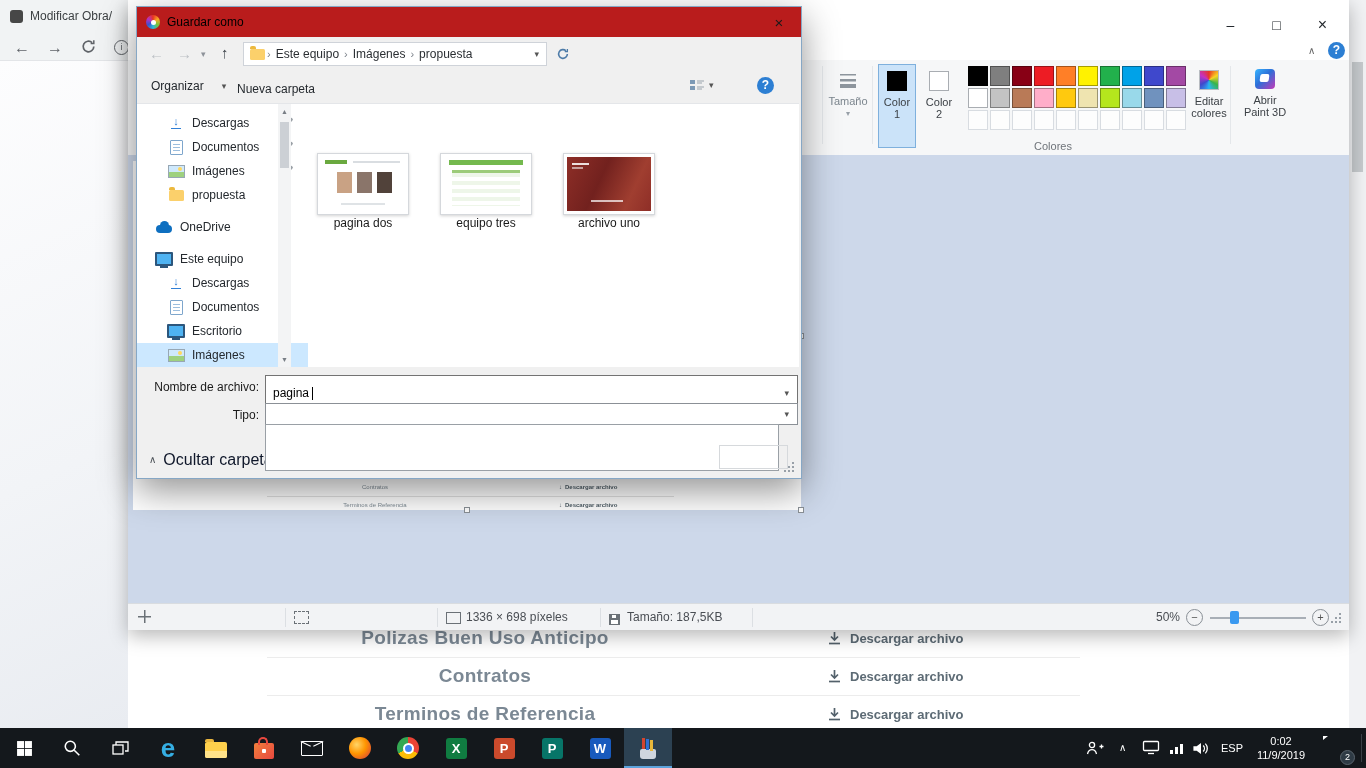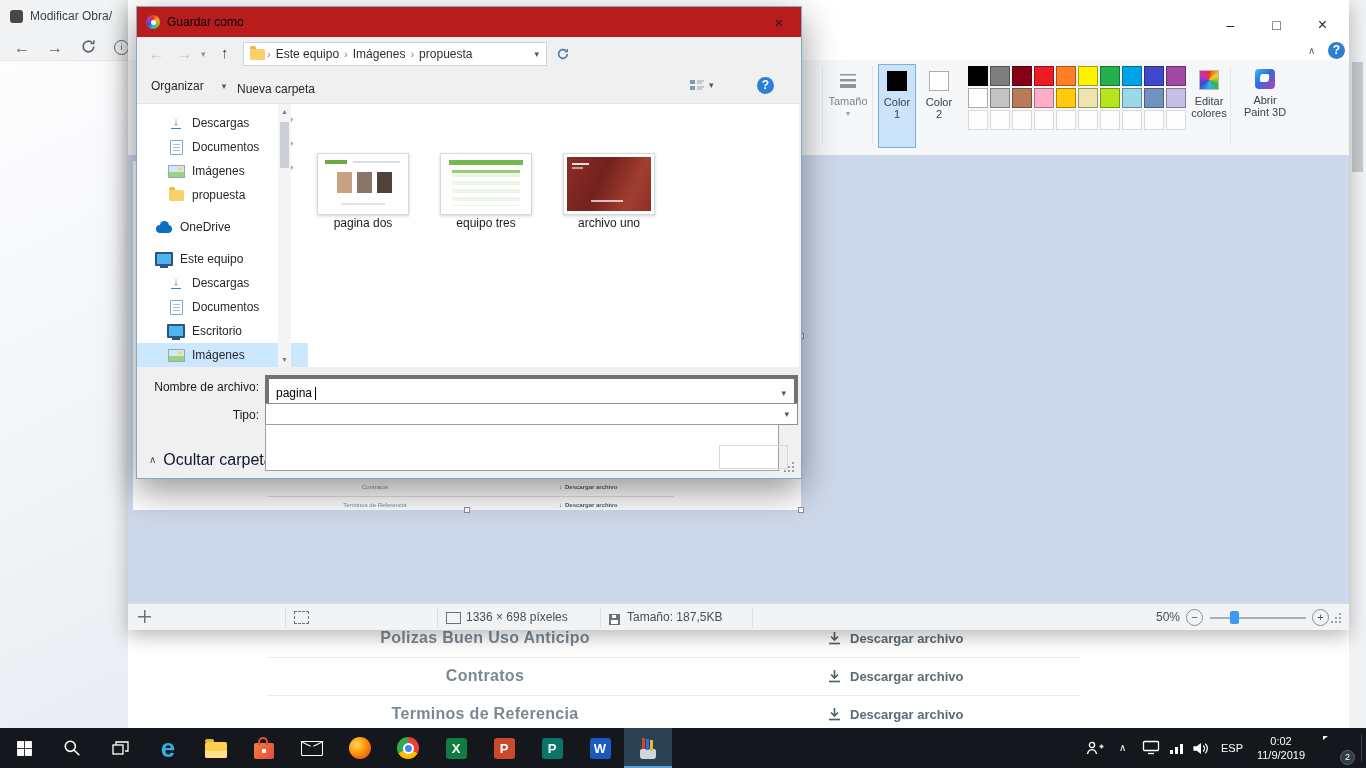--- a/index.html
+++ b/index.html
@@ -98,21 +98,21 @@
   .sw.white{border:1px solid #a9adb2}
   .sw.empty{background:#fdfdfd;border:1px solid #d8dce1}
   .hdl{width:6px;height:6px;background:#fff;border:1px solid #8a9096;box-sizing:border-box}
   .mrow{display:flex;align-items:center;border-top:1px solid #e0e0e0}
   .mrow .c1{width:216px;text-align:center;font-size:6px;color:#7e8b94}
   .mrow .c2{display:flex;align-items:center;gap:3px;padding-left:76px;font-size:6px;font-weight:bold;color:#4e5d66}
   .sbsep{top:607px;height:19px;width:1px;background:#dcdfe3}
   .sbtxt{font-size:12px;color:#4a4e54;white-space:nowrap}
   
   .prow{left:267px;width:813px;height:38px;display:flex;align-items:center;border-bottom:1px solid #ececec}
-  .prow .c1{width:436px;text-align:center;font-size:16px;font-weight:bold;letter-spacing:.3px;color:#7b8894}
+  .prow .c1{width:436px;text-align:center;font-size:19px;font-weight:bold;letter-spacing:.3px;color:#7b8894}
   .prow .c2{display:flex;align-items:center;gap:8px;padding-left:124px;font-size:13px;font-weight:bold;color:#5d6b75}
   
   #tb{left:0;top:728px;width:1366px;height:40px;background:#14181c;z-index:40}
   .tbn{position:absolute;top:0;width:48px;height:40px;display:flex;align-items:center;justify-content:center}
   .tbn.active{background:#2c4152;box-shadow:inset 0 -2px 0 #5ca3dc}
   .osq{width:21px;height:21px;border-radius:3px;color:#fff;font-weight:bold;font-size:13px;line-height:21px;text-align:center}
   .ic-edge{color:#35aee3;font-size:26px;font-weight:bold}
   .ic-ffx{width:22px;height:22px;border-radius:50%;background:radial-gradient(circle at 35% 35%,#ffd567 0%,#ff9500 45%,#e3562a 80%,#c23a23 100%)}
   .ic-chrome{width:22px;height:22px;border-radius:50%;background:conic-gradient(#ea4335 0 33%,#fbbc05 33% 67%,#34a853 67% 100%);position:relative}
   .ic-chrome::after{content:"";position:absolute;left:5.5px;top:5.5px;width:11px;height:11px;border-radius:50%;background:#4285f4;border:2px solid #fff;box-sizing:border-box}
@@ -258,20 +258,21 @@
     </div>
 
     <div class="abs rbtn" style="left:1060px;top:4px;width:42px;height:84px;">
       <span class="ic-rainbow" style="margin-top:6px;"></span>
       <span style="margin-top:5px;width:40px;">Editar colores</span>
     </div>
     <div class="abs rbtn" style="left:1110px;top:4px;width:54px;height:84px;">
       <span class="ic-p3d" style="margin-top:5px;"></span>
       <span style="margin-top:5px;width:48px;">Abrir Paint 3D</span>
     </div>
+    <div class="abs" style="left:750px;top:80px;width:350px;text-align:center;font-size:11px;color:#6f747a;">Colores</div>
   </div>
 
   <div class="abs" style="left:0;top:155px;width:1221px;height:448px;background:#cdd8ea;">
     <div class="abs" style="left:5px;top:6px;width:668px;height:349px;background:#fff;overflow:hidden;">
       <div class="abs" style="left:134px;top:315px;width:407px;">
         <div class="mrow" style="height:19px;">
           <div class="c1">Contratos</div>
           <div class="c2">
               <i class="gi-dna" style="font-size:6px;"></i>
               <span>Descargar archivo</span>
@@ -451,21 +452,21 @@
       <div class="abs" style="left:5px;top:6px;width:17px;height:2px;background:rgba(255,255,255,.85);"></div>
       <div class="abs" style="left:5px;top:10px;width:11px;height:1.5px;background:rgba(255,255,255,.55);"></div>
       <div class="abs" style="left:24px;bottom:9px;width:32px;height:2px;background:rgba(255,255,255,.7);"></div>
     </div>
   </div>
   <div class="abs flabel" style="left:180px;top:209px;">pagina dos</div>
   <div class="abs flabel" style="left:303px;top:209px;">equipo tres</div>
   <div class="abs flabel" style="left:426px;top:209px;">archivo uno</div>
 
   <div class="abs fieldlab" style="left:0;top:373px;">Nombre de archivo:</div>
-  <div class="abs flex combo" style="left:128px;top:368px;width:533px;height:36px;border:4px solid #737373;">
+  <div class="abs flex combo" style="left:128px;top:368px;width:533px;height:36px;border:1px solid #737373;">
     <span style="margin-left:7px;font-size:12px;color:#000;">pagina</span>
     <span class="caret"></span>
     <span style="flex:1"></span>
     <i class="gi-dd" style="font-size:9px;color:#555;margin-right:8px;"></i>
   </div>
   <div class="abs fieldlab" style="left:0;top:401px;">Tipo:</div>
   <div class="abs flex combo" style="left:128px;top:396px;width:533px;height:22px;border:1px solid #8b9096;">
     <span style="flex:1"></span>
     <i class="gi-dd" style="font-size:9px;color:#555;margin-right:8px;"></i>
   </div>

